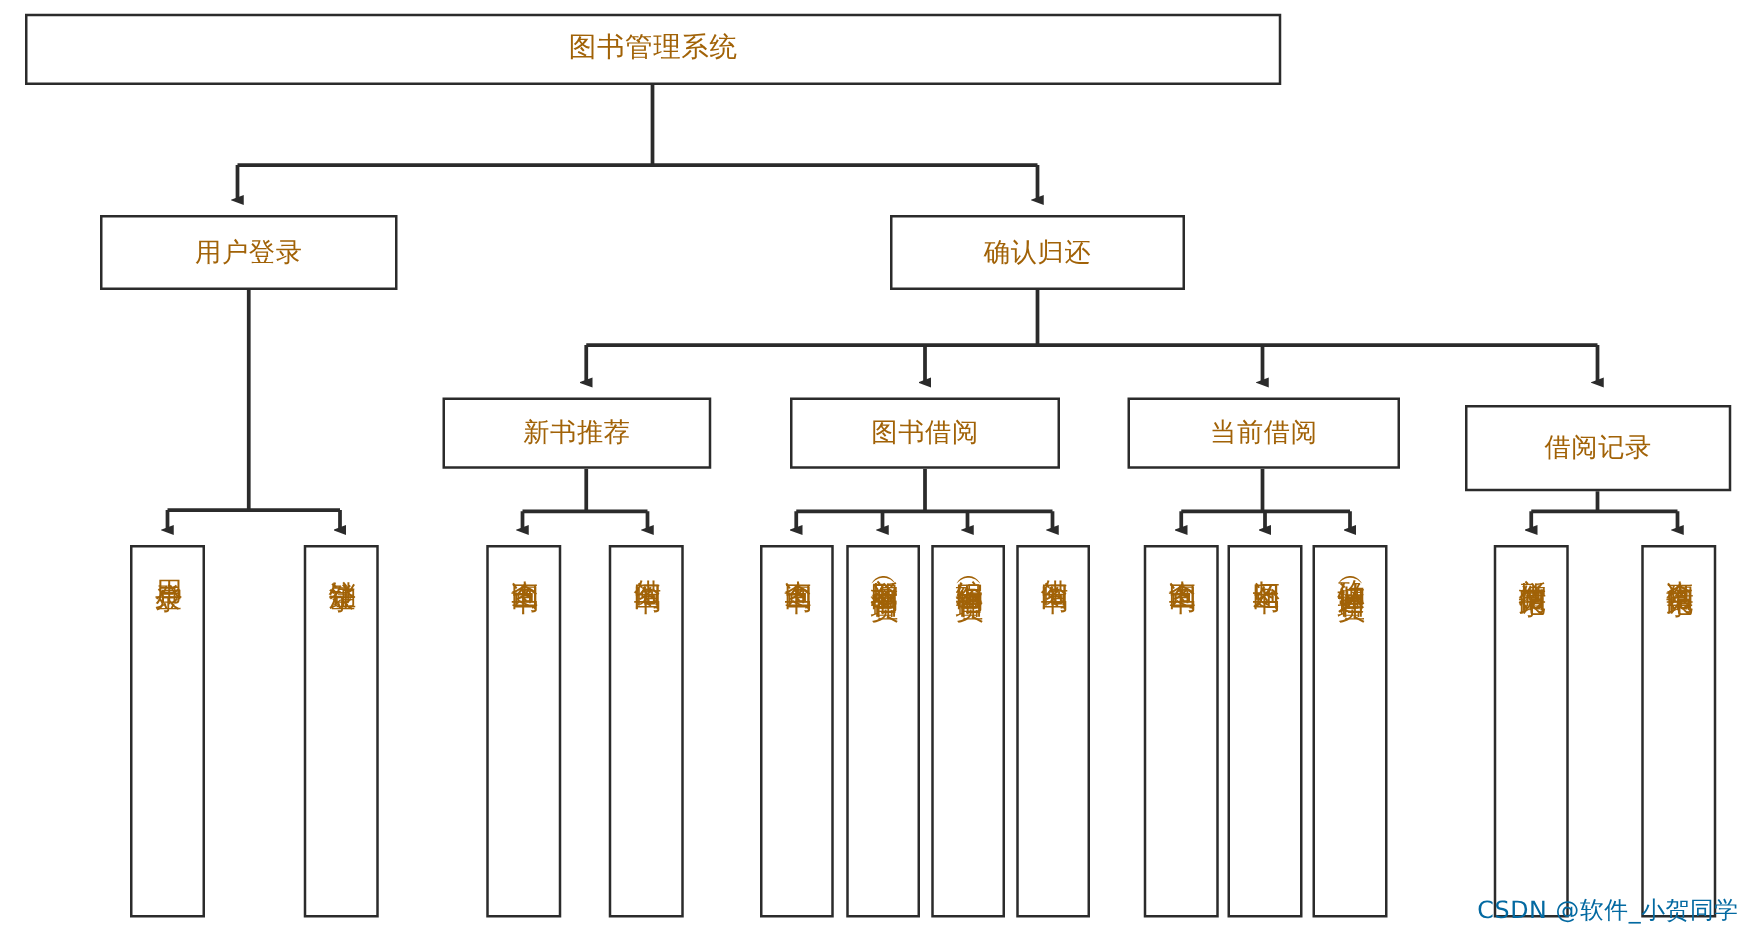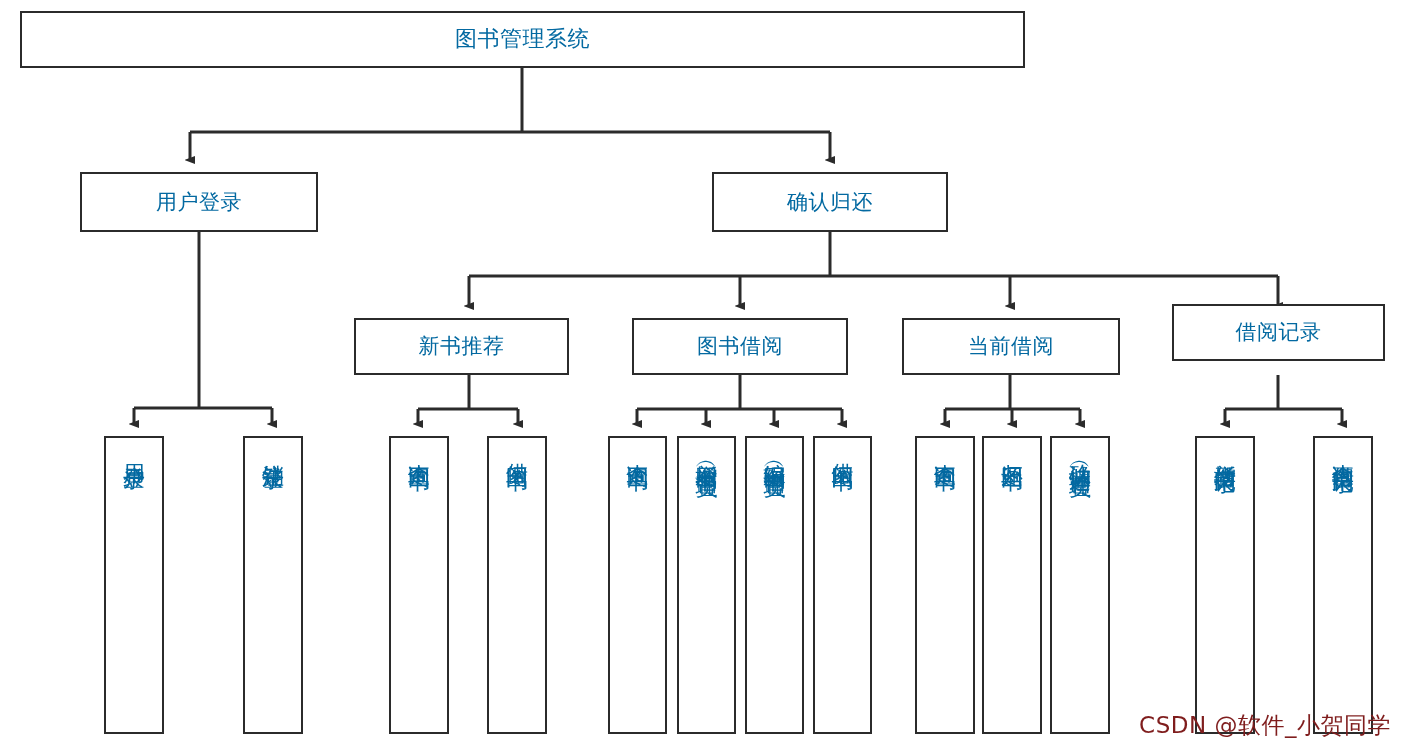--- a/index.html
+++ b/index.html
@@ -25,21 +25,21 @@
     height: 747px;
   }
   .node {
     position: absolute;
     box-sizing: border-box;
     background: #ffffff;
     border: 2px solid #2b2b2b;
     display: flex;
     align-items: center;
     justify-content: center;
-    color: #0369a1;
+    color: #a16207;
     z-index: 2;
   }
   .node-label {
     text-align: center;
     line-height: 1.28;
     letter-spacing: 0.5px;
     white-space: nowrap;
   }
   .node.horizontal .node-label {
     font-size: 21px;
@@ -56,22 +56,22 @@
     text-orientation: upright;
     font-size: 22px;
     letter-spacing: 2px;
     line-height: 1;
     white-space: nowrap;
   }
   .watermark {
     position: absolute;
     right: 14px;
     bottom: 6px;
-    font-size: 23px;
-    color: #7f1d1d;
+    font-size: 19px;
+    color: #0369a1;
     letter-spacing: 0.5px;
     z-index: 3;
     white-space: nowrap;
   }
 </style>
 </head>
 <body>
 
 <div id="canvas">
 
@@ -138,21 +138,21 @@
 
   <div class="node horizontal" style="left:354px; top:318px; width:215px; height:57px;">
     <span class="node-label">新书推荐</span>
   </div>
   <div class="node horizontal" style="left:632px; top:318px; width:216px; height:57px;">
     <span class="node-label">图书借阅</span>
   </div>
   <div class="node horizontal" style="left:902px; top:318px; width:218px; height:57px;">
     <span class="node-label">当前借阅</span>
   </div>
-  <div class="node horizontal" style="left:1172px; top:304px; width:213px; height:57px;">
+  <div class="node horizontal" style="left:1172px; top:324px; width:213px; height:69px;">
     <span class="node-label">借阅记录</span>
   </div>
 
   <div class="node vertical" style="left:104px; top:436px; width:60px; height:298px;">
     <span class="node-label">用户登录</span>
   </div>
   <div class="node vertical" style="left:243px; top:436px; width:60px; height:298px;">
     <span class="node-label">注销登录</span>
   </div>
 

